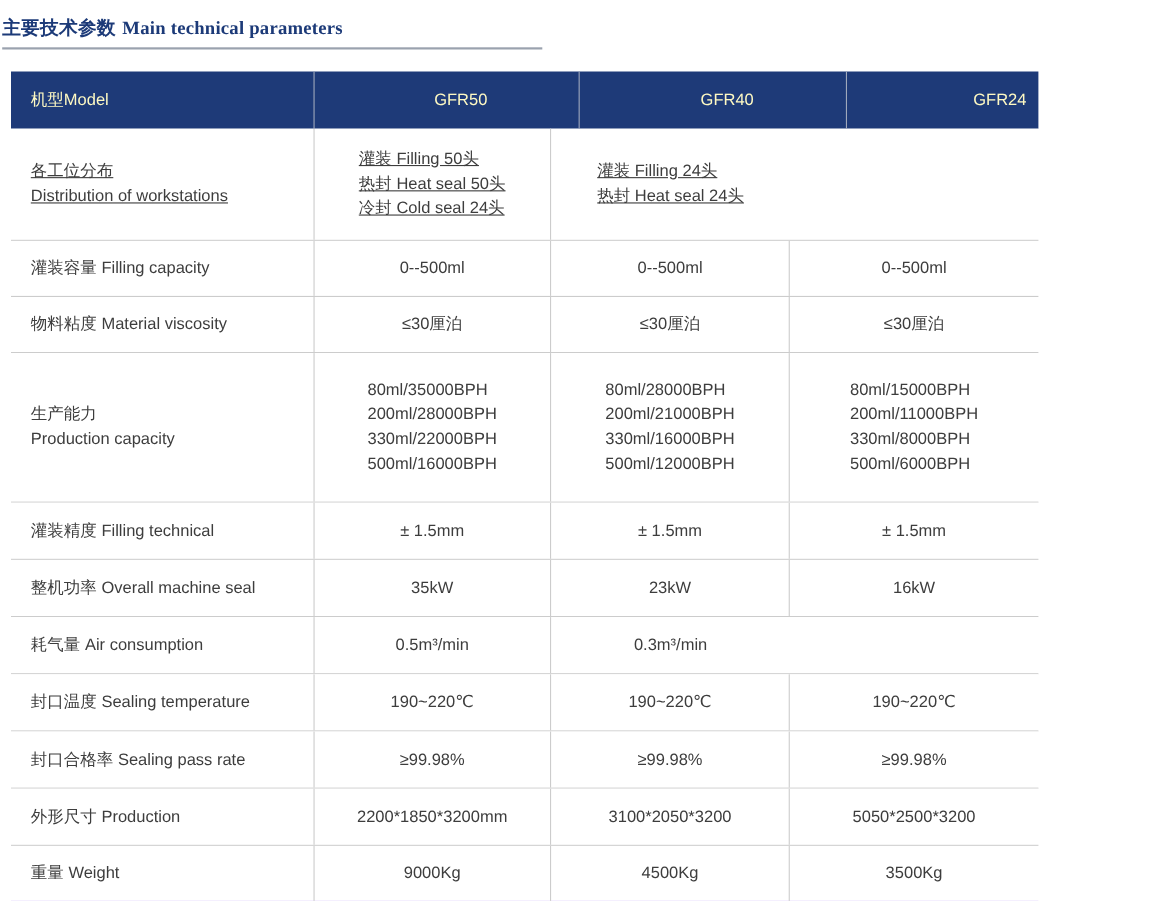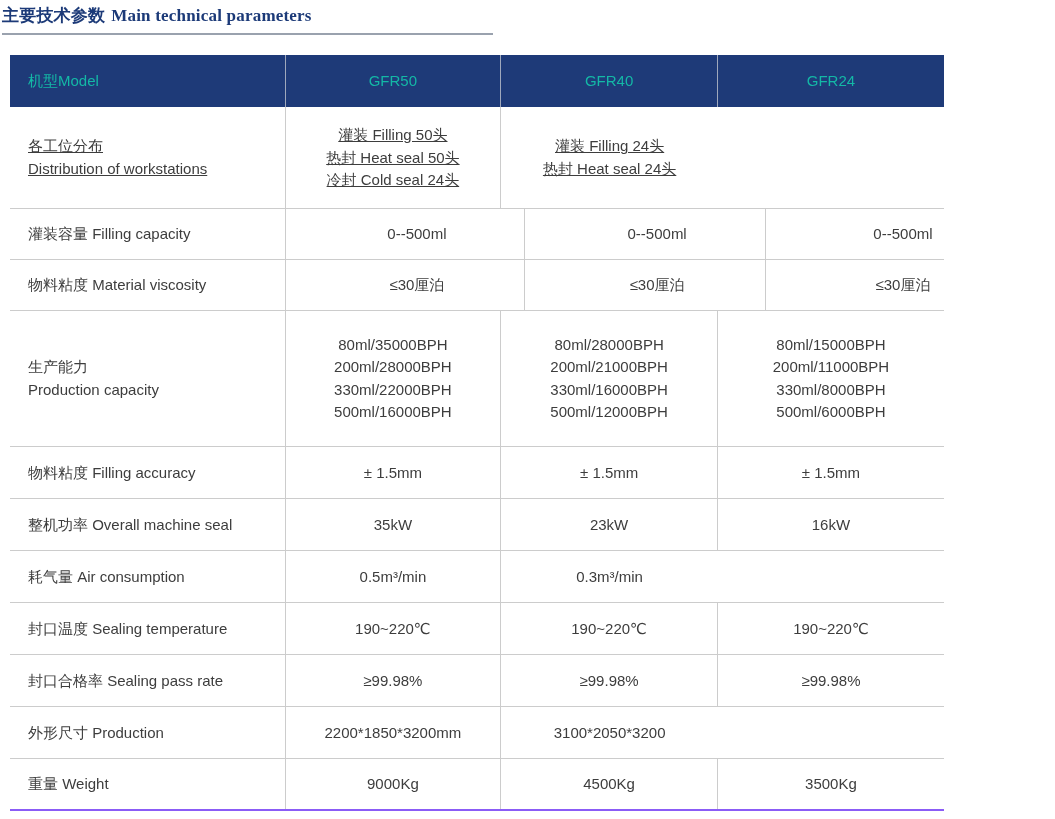--- a/index.html
+++ b/index.html
@@ -5,21 +5,21 @@
   * { box-sizing: border-box; }
   html, body { margin: 0; padding: 0; background: #ffffff; }
   body {
     font-family: "Liberation Sans", "DejaVu Sans", sans-serif;
     color: #3d3d3d;
     width: 1055px;
   }
   .page {
     width: 963px;
     height: 819px;
-    padding-top: 6px;
+    padding-top: 16px;
     overflow: hidden;
   }
 
   
   .title-block { margin-left: 2px; }
   .page-title {
     font-size: 17px;
     font-weight: bold;
     color: #1c3a78;
     line-height: 1.2;
@@ -40,48 +40,49 @@
   }
   .trow {
     display: grid;
     grid-template-columns: 29.5% 23.1% 23.2% 24.2%;
     min-height: 52px;
   }
   .cell {
     display: flex;
     align-items: center;
     justify-content: center;
-    text-align: center;
+    text-align: left;
     white-space: pre-line;
     font-size: 15px;
     line-height: 1.5;
     padding: 7px 8px;
     border-right: 1px solid #cccccc;
   }
   .cell:last-child { border-right: none; }
   .label-cell {
     justify-content: flex-start;
     text-align: left;
     padding-left: 18px;
   }
 
   
   .header-row {
     background: #1e3a78;
-    color: #14b8a6;
+    color: #fef9c3;
     min-height: 52px;
     font-size: 16px;
+    gap: 26px;
   }
   .header-row .cell { border-right: 1px solid #9fa8bc; }
   .header-row .cell:last-child { border-right: none; }
 
   
   .body-row { border-bottom: 1px solid #cccccc; background: #ffffff; }
   .body-row.row-workstations { min-height: 102px; text-decoration: underline; }
-  .body-row.row-capacity-short { min-height: 51px; gap: 24px; }
+  .body-row.row-capacity-short { min-height: 51px; }
   .body-row.row-production { min-height: 136px; }
   .body-row:last-child { border-bottom: 2px solid #8b5cf6; }
 </style>
 </head>
 <body>
 
 <div class="page">
 
   <div class="title-block">
     <div class="page-title">
@@ -134,21 +135,21 @@
 200ml/21000BPH
 330ml/16000BPH
 500ml/12000BPH</div>
       <div class="cell">80ml/15000BPH
 200ml/11000BPH
 330ml/8000BPH
 500ml/6000BPH</div>
     </div>
 
     <div class="trow body-row">
-      <div class="cell label-cell">物料粘度 Filling accuracy</div>
+      <div class="cell label-cell">灌装精度 Filling technical</div>
       <div class="cell">± 1.5mm</div>
       <div class="cell">± 1.5mm</div>
       <div class="cell">± 1.5mm</div>
     </div>
 
     <div class="trow body-row">
       <div class="cell label-cell">整机功率 Overall machine seal</div>
       <div class="cell">35kW</div>
       <div class="cell">23kW</div>
       <div class="cell">16kW</div>
@@ -171,20 +172,21 @@
       <div class="cell label-cell">封口合格率 Sealing pass rate</div>
       <div class="cell">≥99.98%</div>
       <div class="cell">≥99.98%</div>
       <div class="cell">≥99.98%</div>
     </div>
 
     <div class="trow body-row">
       <div class="cell label-cell">外形尺寸 Production</div>
       <div class="cell">2200*1850*3200mm</div>
       <div class="cell">3100*2050*3200</div>
+      <div class="cell">5050*2500*3200</div>
     </div>
 
     <div class="trow body-row">
       <div class="cell label-cell">重量 Weight</div>
       <div class="cell">9000Kg</div>
       <div class="cell">4500Kg</div>
       <div class="cell">3500Kg</div>
     </div>
 
   </div>

